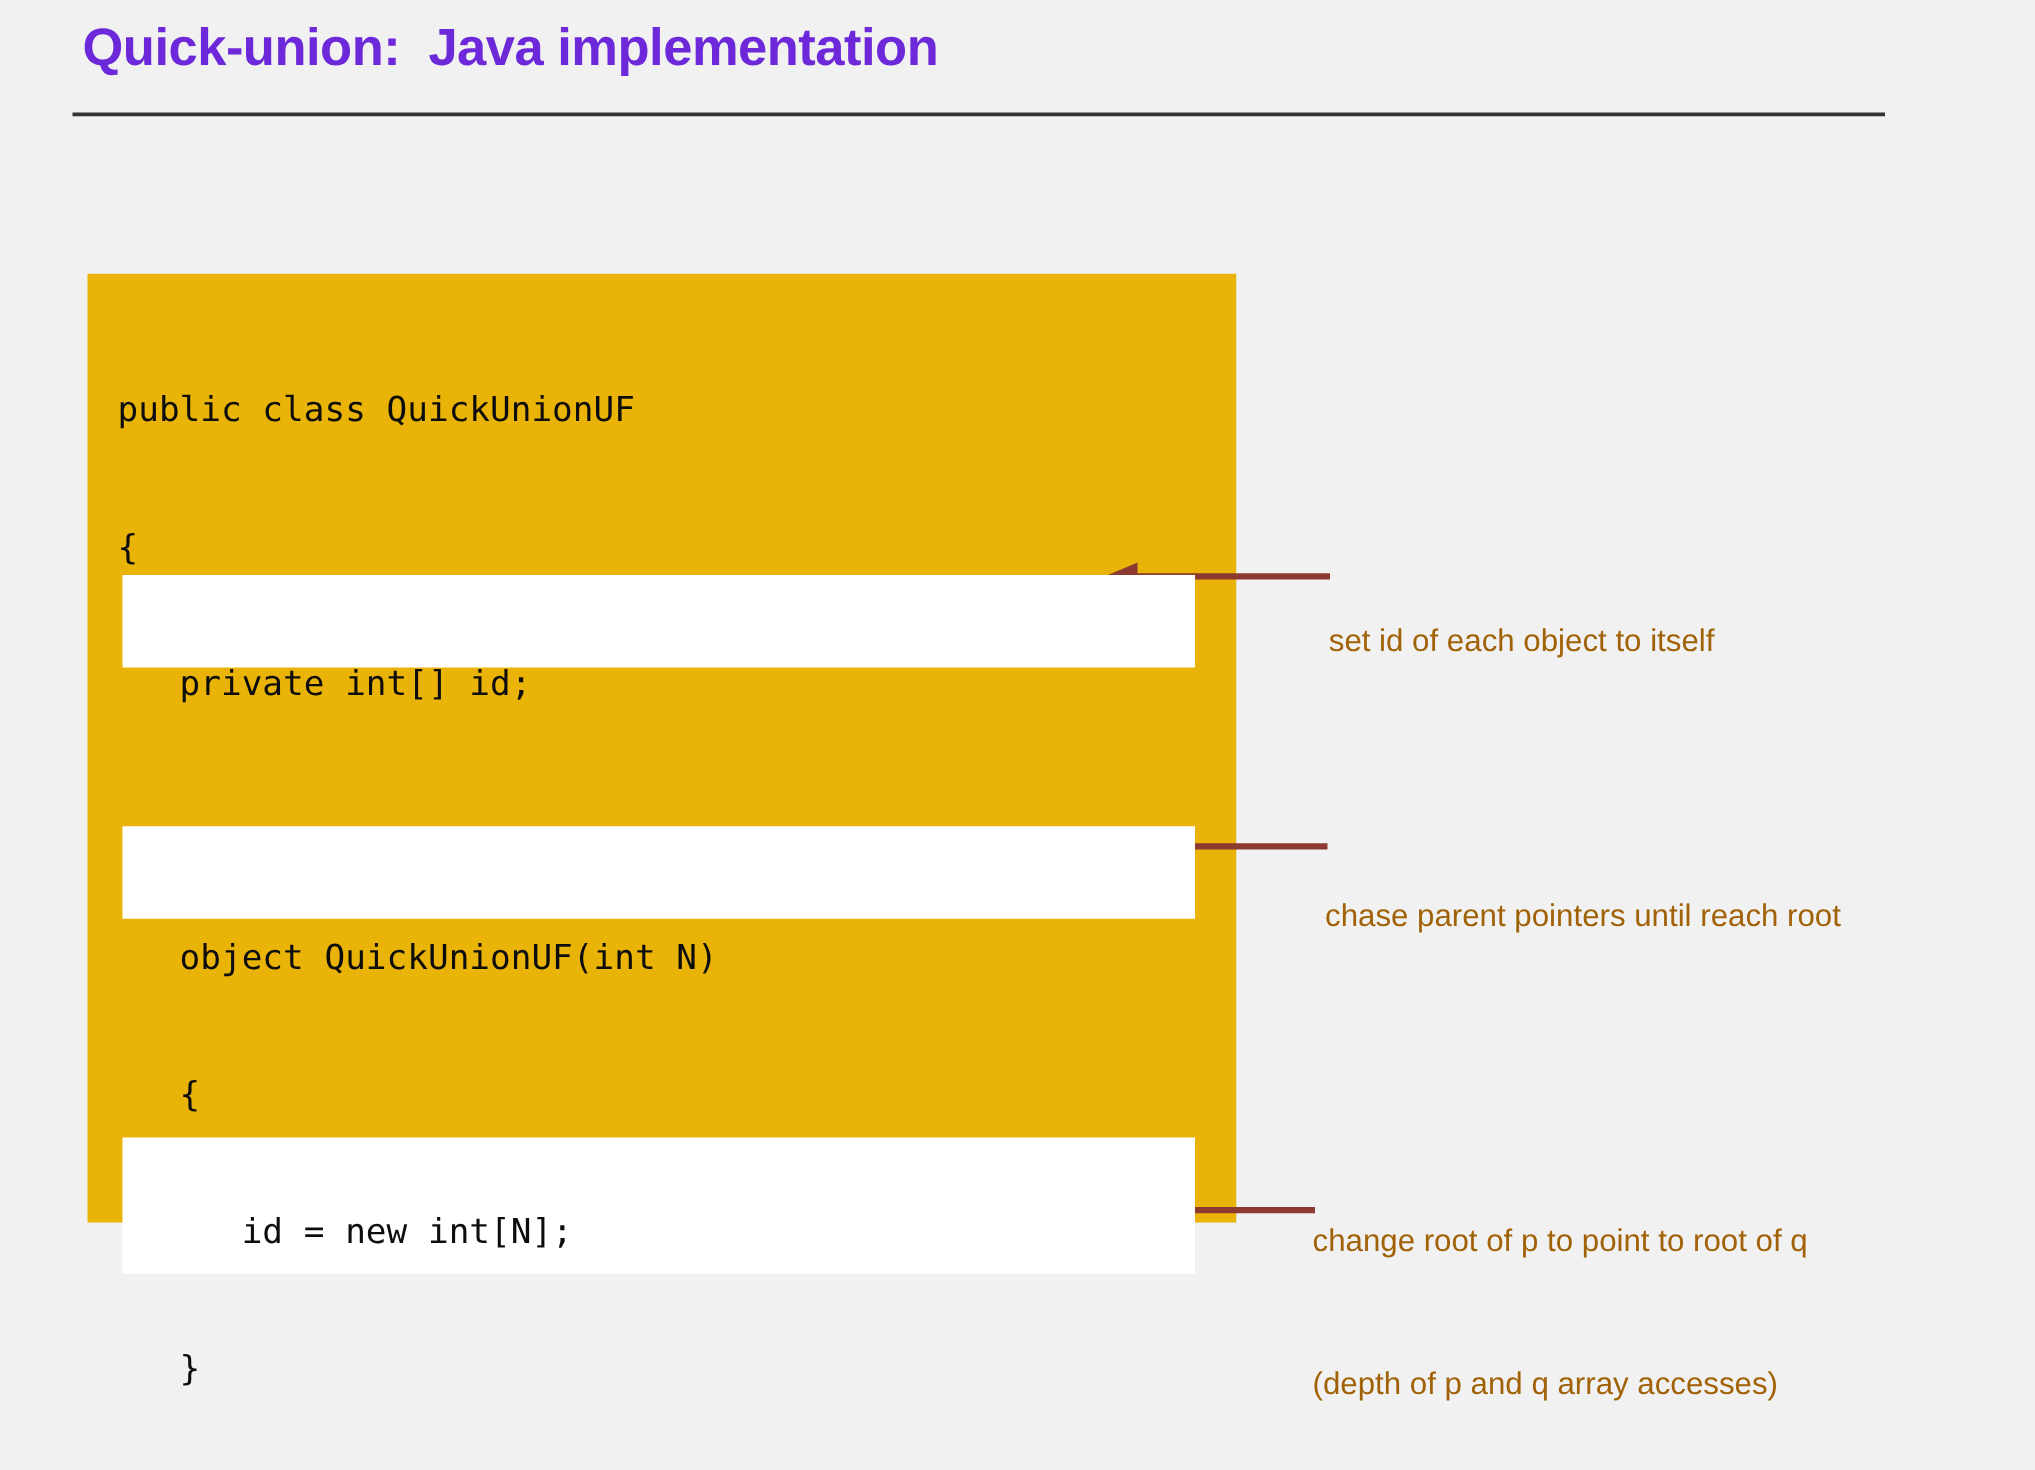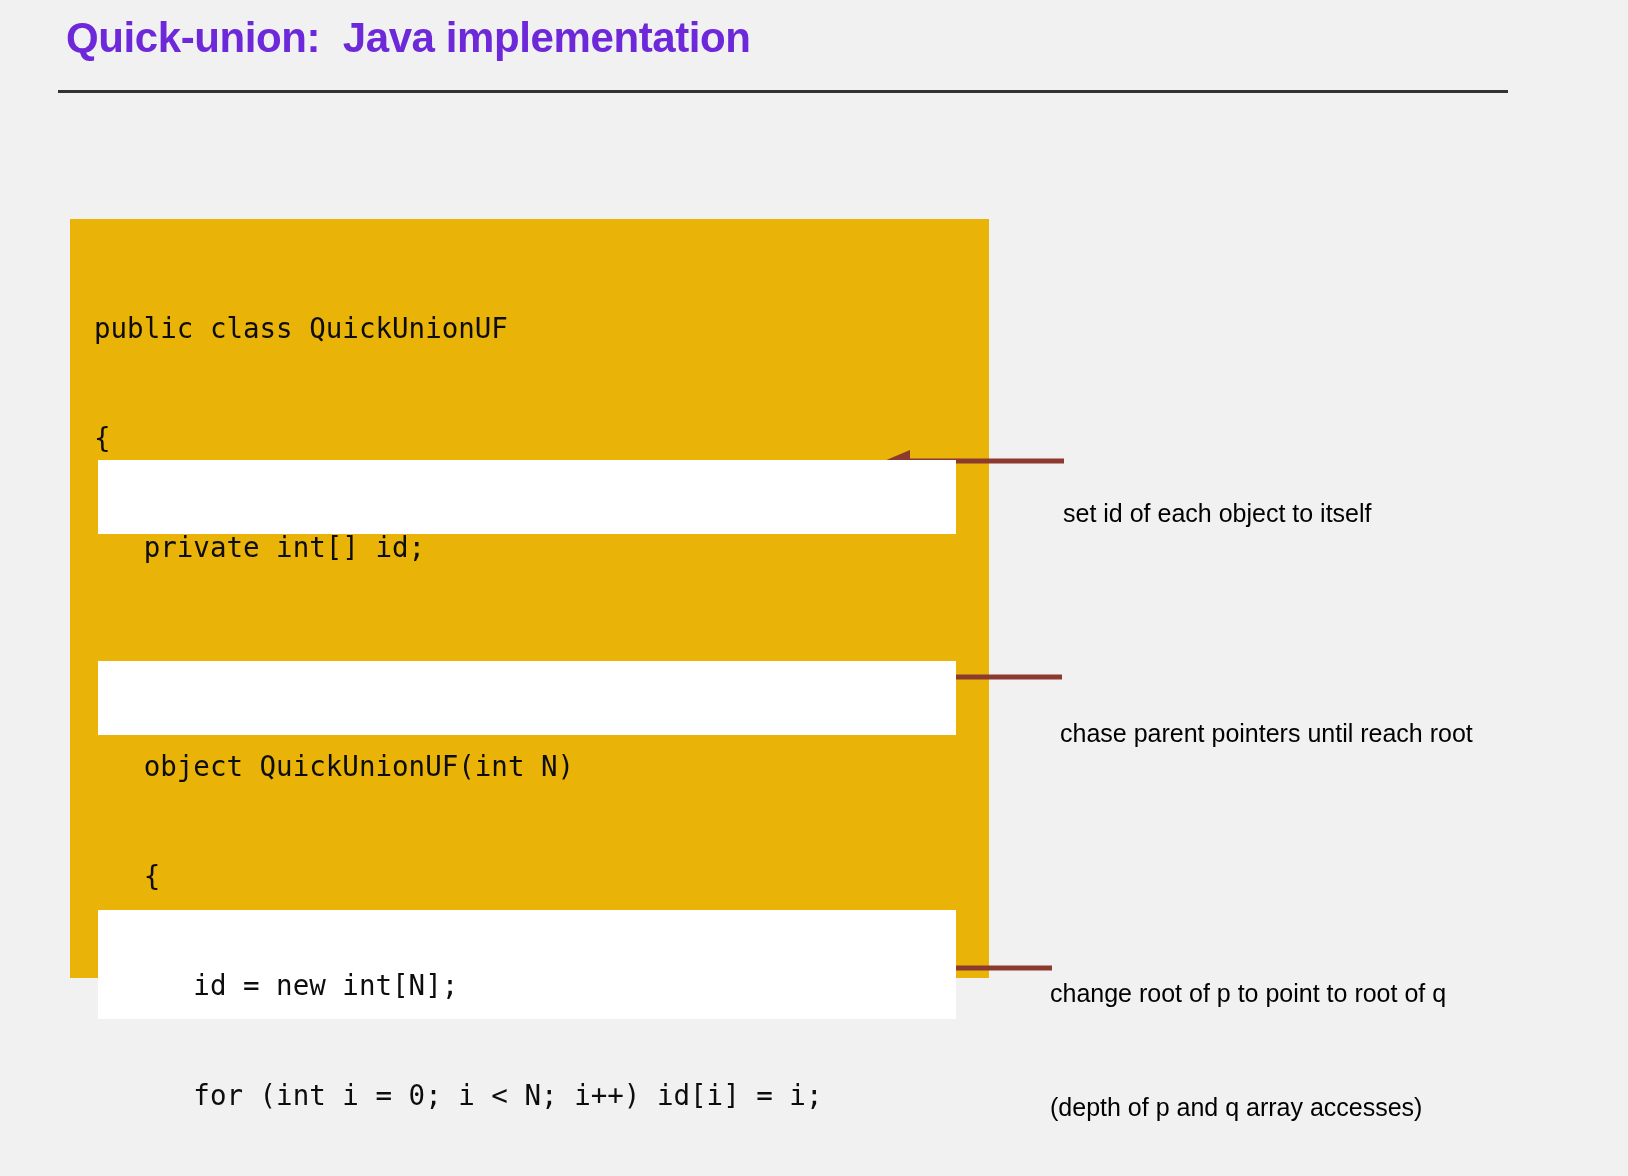--- a/index.html
+++ b/index.html
@@ -69,21 +69,21 @@
     background: #ffffff;
     z-index: 1;
   }
   #highlight-init   { left: 28px; top: 241px; width: 858px; height: 74px; }
   #highlight-find   { left: 28px; top: 442px; width: 858px; height: 74px; }
   #highlight-union  { left: 28px; top: 691px; width: 858px; height: 109px; }
 
   
   .annotation {
     position: absolute;
-    color: #000000;
+    color: #a16207;
     font-family: "Liberation Sans", sans-serif;
     font-size: 25px;
     line-height: 38px;
     white-space: pre;
   }
   .annotation .ann-line { display: block; white-space: pre; }
   #annotation-init  { left: 1063px; top: 418px; }
   #annotation-find  { left: 1060px; top: 638px; text-align: center; }
   #annotation-union { left: 1050px; top: 898px; }
 
@@ -110,21 +110,20 @@
   <div class="highlight-box" id="highlight-union"></div>
 
   <div id="code-lines">
     <div class="code-line">public class QuickUnionUF</div>
     <div class="code-line">{</div>
     <div class="code-line">   private int[] id;</div>
     <div class="code-line blank"></div>
     <div class="code-line">   object QuickUnionUF(int N)</div>
     <div class="code-line">   {</div>
     <div class="code-line">      id = new int[N];</div>
-    <div class="code-line">      for (int i = 0; i &lt; N; i++) id[i] = i;</div>
     <div class="code-line">   }</div>
     
     
     
     
     
     
     
     
     

